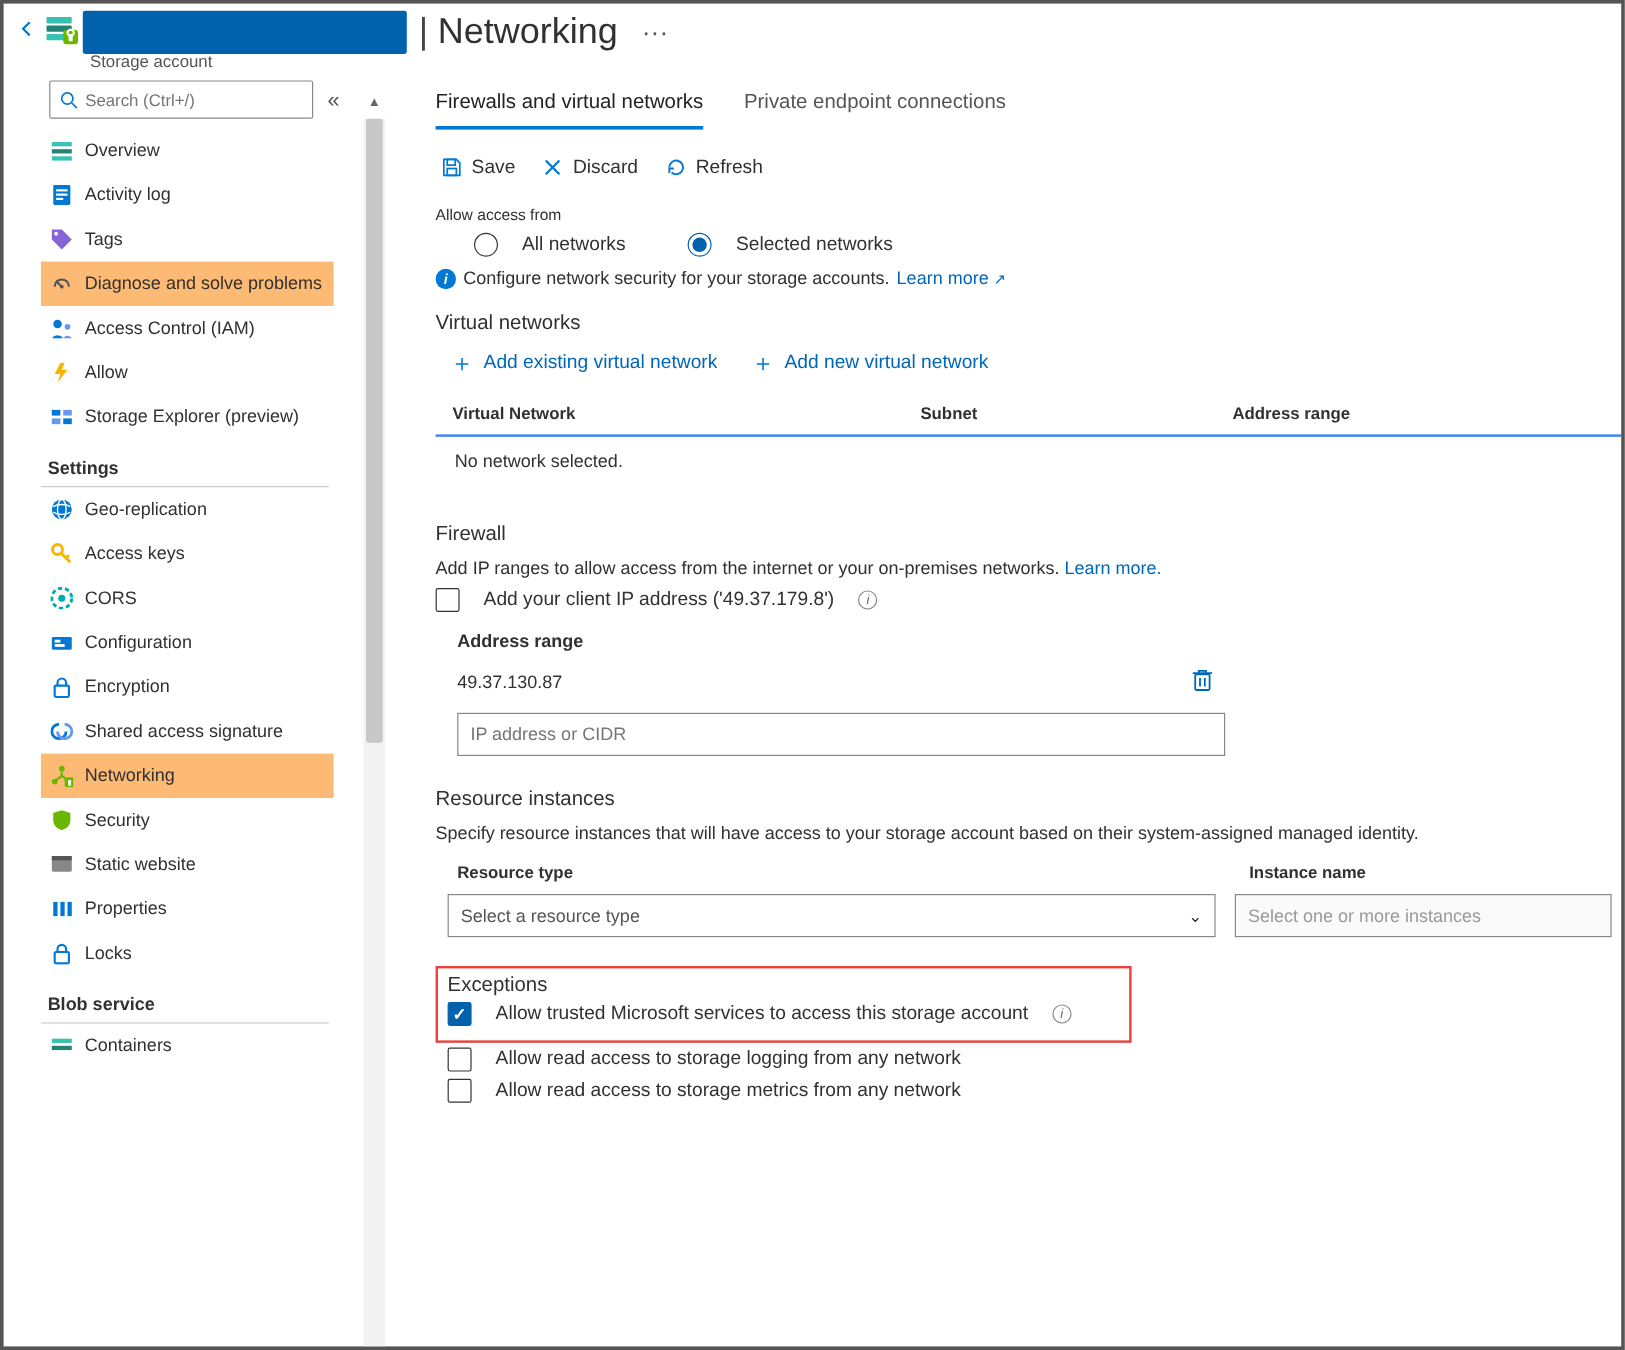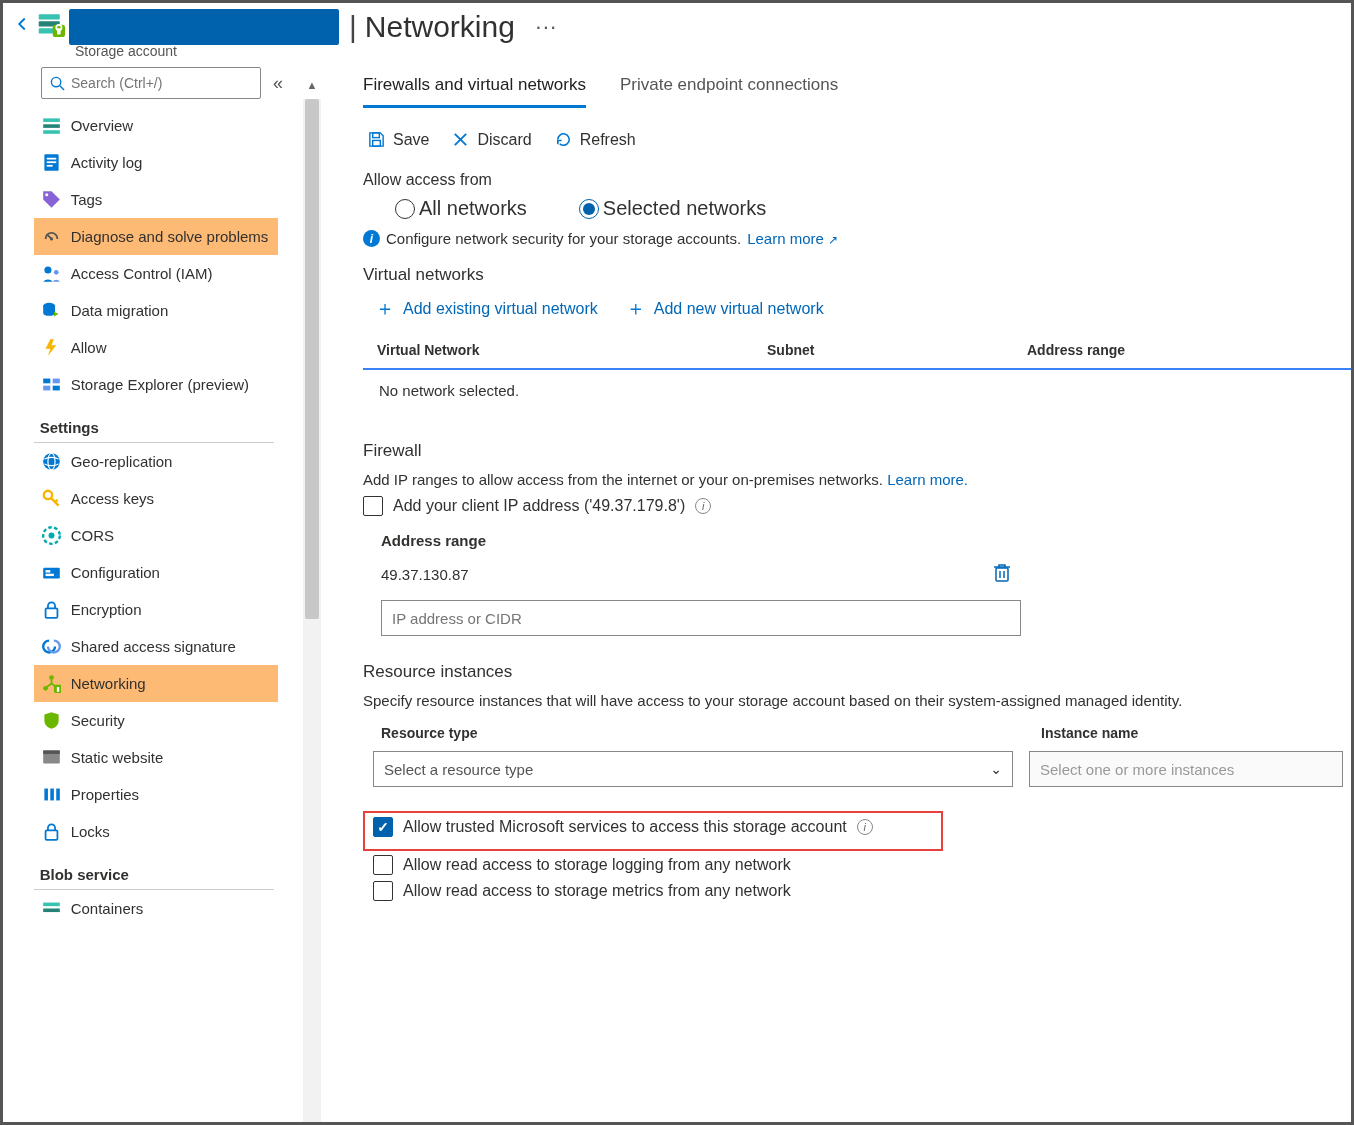--- a/index.html
+++ b/index.html
@@ -37,38 +37,38 @@
   .scroll-arrow { position:absolute; left:0; right:0; text-align:center; color:#666; font-size:11px;}
   .scroll-arrow.up { top:-20px;}
   
   .main { flex:1; padding:10px 0 0 40px; overflow:hidden; }
   .tabs { display:flex; gap:34px; border-bottom:0; margin-bottom:20px;}
   .tab { padding:6px 0 10px 0; font-size:17px; color:#555; cursor:pointer; }
   .tab.active { color:#222; font-weight:500; border-bottom:3px solid #0078d4; }
   .toolbar { display:flex; gap:22px; padding:2px 0 16px 4px; align-items:center;}
   .tbtn { display:flex; align-items:center; gap:7px; color:#323130; font-size:16px; cursor:pointer;}
   .tbtn svg { width:19px; height:19px; }
-  .section-label { font-size:16px; color:#323130; margin:6px 0 8px 0;}
+  .section-label { font-size:13px; color:#323130; margin:6px 0 8px 0;}
   .radio-row { display:flex; gap:20px; align-items:center; margin-bottom:10px;}
-  .radio { display:flex; align-items:center; gap:4px; cursor:pointer; font-size:20px;padding-left:32px;}
+  .radio { display:flex; align-items:center; gap:20px; cursor:pointer; font-size:16px;padding-left:32px;}
   .radio .circ { width:20px; height:20px; border:1px solid #333; border-radius:50%; display:flex; align-items:center; justify-content:center;}
   .radio.sel .circ { border-color:#0062ad;}
   .radio.sel .circ::after { content:""; width:12px; height:12px; background:#0062ad; border-radius:50%;}
   .info-row { display:flex; align-items:center; gap:6px; font-size:15px; margin-bottom:18px;}
   .info-ico { width:17px; height:17px; background:#0078d4; border-radius:50%; color:#fff; font-size:12px; font-weight:bold; display:flex; align-items:center; justify-content:center; font-style:italic;}
   .ext-ico { font-size:12px;}
   .h2 { font-size:17px; font-weight:400; color:#323130; margin:6px 16px 10px 0;}
   .link-row { display:flex; gap:28px; margin-bottom:12px; padding-left:12px;}
   .link-btn { display:flex; align-items:center; gap:8px; color:#0067b8; font-size:16px; cursor:pointer;}
   .plus { color:#0078d4; font-size:20px; font-weight:300;}
   .vnet-table-head { display:flex; font-weight:600; padding:8px 0 10px 14px; border-bottom:2px solid #3b82f6;}
   .col-vn { flex:0 0 390px;} .col-sub{flex:0 0 260px;} .col-ar{flex:1;}
   .vnet-empty { padding:12px 0 24px 16px; color:#323130; font-size:15px; border-bottom:0;}
   .fw-desc { font-size:15px; margin:2px 0 8px 0;}
-  .chk-row { display:flex; align-items:center; gap:10px; font-size:16px; margin-bottom:6px;}
+  .chk-row { display:flex; align-items:center; gap:20px; font-size:16px; margin-bottom:6px;}
   .chk { width:20px; height:20px; border:1px solid #333; border-radius:2px; display:flex; align-items:center; justify-content:center; cursor:pointer; flex-shrink:0;}
   .chk.checked { background:#0062ad; border-color:#0062ad; color:#fff;}
   .chk.checked::after { content:"✓"; font-size:14px; font-weight:bold;}
   .ar-head { font-weight:600; padding:10px 0 8px 18px; font-size:15px;}
   .ar-row { display:flex; align-items:center; padding:6px 0 4px 18px; gap:12px;}
   .ar-val { flex:0 0 600px; font-size:15px;}
   .trash { color:#0067b8; cursor:pointer;}
   .ip-input { margin:10px 0 20px 18px; width:640px; height:36px; border:1px solid #888; padding:0 10px; font-size:15px; color:#555;}
   .ri-desc{ font-size:15px; margin-bottom:12px;}
   .ri-head { display:flex; font-weight:600; padding:4px 0 10px 18px;}
@@ -173,30 +173,20 @@
                 <path d="M1 15a5 5 0 0 1 8 0z" fill="#0078d4"></path>
                 <circle cx="12" cy="7" r="2" fill="#69e"></circle>
                 <path d="M9 15a3.5 3.5 0 0 1 6 0z" fill="#69e"></path>
               </svg>
             </span>
             <span>Access Control (IAM)</span>
           </div>
         <div class="nav-item">
             <span class="ico">
               <svg viewBox="0 0 16 16">
-                <ellipse cx="6" cy="4" rx="5" ry="2.5" fill="#0078d4"></ellipse>
-                <path d="M1 4v6c0 1.4 2.2 2.5 5 2.5s5-1.1 5-2.5V4" fill="#0078d4"></path>
-                <path d="M10 9l4 2-4 2z" fill="#6bb700"></path>
-              </svg>
-            </span>
-            <span>Data migration</span>
-          </div>
-        <div class="nav-item">
-            <span class="ico">
-              <svg viewBox="0 0 16 16">
                 <path d="M7 1L3 9h4l-2 6 7-9H8l2-5z" fill="#f7b500"></path>
               </svg>
             </span>
             <span>Allow</span>
           </div>
         <div class="nav-item">
             <span class="ico">
               <svg viewBox="0 0 16 16">
                 <rect x="1" y="3" width="6" height="4" fill="#0078d4"></rect>
                 <rect x="9" y="3" width="6" height="4" fill="#69e"></rect>
@@ -428,20 +418,21 @@
         <div class="select sel1">
             <span>Select a resource type</span>
             <span class="chev">⌄</span>
           </div>
         <div class="select sel2">
             <span>Select one or more instances</span>
           </div>
       </div>
 
       <div class="exc-box">
+        <div class="h2" style="margin:0 0 4px 0">Exceptions</div>
         <div class="chk-row">
           <span class="chk checked"></span>
           <span>Allow trusted Microsoft services to access this storage account</span>
           <span class="info-gray">i</span>
         </div>
       </div>
       <div class="chk-row" style="margin-left:10px; margin-top:4px;">
         <span class="chk"></span>
         <span>Allow read access to storage logging from any network</span>
       </div>

